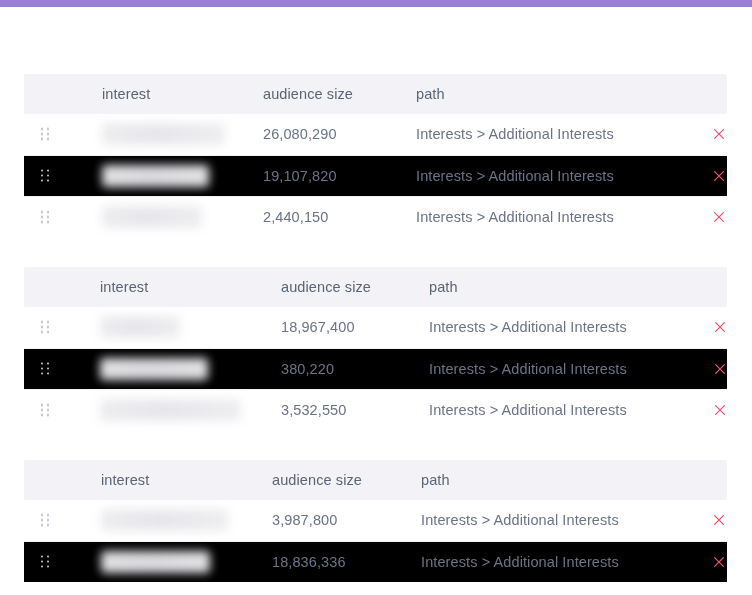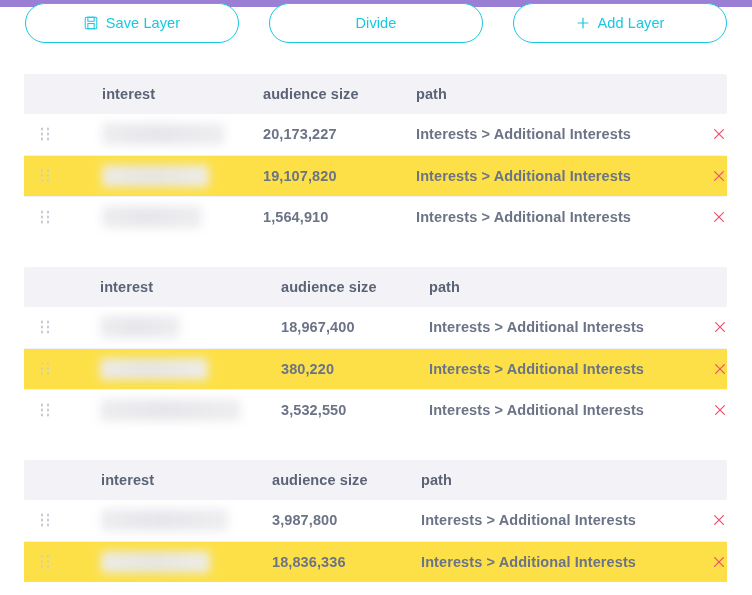--- a/index.html
+++ b/index.html
@@ -67,21 +67,20 @@
   }
   .ico svg { display: block; }
 
   
   .layer-table {
     position: absolute;
     left: 24px;
     width: 703px;
     box-sizing: border-box;
     background: #ffffff;
-    font-weight: bold;
   }
   .thead {
     background: #f2f2f7;
     height: 40px;
     position: relative;
     border-radius: 2px;
   }
   .th {
     position: absolute;
     top: 50%;
@@ -90,21 +89,21 @@
     color: #5b6475;
     letter-spacing: .1px;
     white-space: nowrap;
   }
   .trow {
     position: relative;
     height: 40.5px;
     background: #ffffff;
     border-bottom: 1px solid #f2f2f5;
   }
-  .trow.alt { background: #fde047; }
+  .trow.alt { background: #000000; }
   .trow:last-child { border-bottom: none; }
 
   .cell {
     position: absolute;
     top: 50%;
     transform: translateY(-50%);
     font-size: 14.5px;
     color: #6b7386;
     letter-spacing: .1px;
     white-space: nowrap;
@@ -166,44 +165,22 @@
   }
   .del-btn svg { display: block; }
 </style>
 </head>
 <body>
 
 <div class="top-accent"></div>
 
 <div class="toolbar">
 
-  <div class="pill-btn btn-save">
-    <span class="ico">
-      <svg width="14" height="14" viewBox="0 0 16 16" fill="none" stroke="#18c8e0" stroke-width="1.2">
-        <rect x="1.4" y="1.4" width="13.2" height="13.2" rx="1.4"></rect>
-        <rect x="4.4" y="1.4" width="7.2" height="4.6"></rect>
-        <rect x="4.4" y="8.6" width="7.2" height="6"></rect>
-      </svg>
-    </span>
-    <span class="btn-label">Save Layer</span>
-  </div>
-
-  <div class="pill-btn btn-divide">
-    <span class="btn-label">Divide</span>
-  </div>
-
-  <div class="pill-btn btn-add">
-    <span class="ico">
-      <svg width="14" height="14" viewBox="0 0 16 16" stroke="#18c8e0" stroke-width="1.4" stroke-linecap="round">
-        <line x1="8" y1="2.4" x2="8" y2="13.6"></line>
-        <line x1="2.4" y1="8" x2="13.6" y2="8"></line>
-      </svg>
-    </span>
-    <span class="btn-label">Add Layer</span>
-  </div>
+
+
 
 </div>
 
 <div id="tables-root">
     <div class="layer-table" style="top: 74px;">
       <div class="thead">
         <div class="th" style="left: 78px;">interest</div>
         <div class="th" style="left: 239px;">audience size</div>
         <div class="th" style="left: 392px;">path</div>
       </div>
@@ -211,21 +188,21 @@
         <div class="drag-handle">
           <i></i>
           <i></i>
           <i></i>
           <i></i>
           <i></i>
           <i></i>
         </div>
         <div class="blur-chip" style="left: 78px; width: 123px;"></div>
         <div class="blur-text" style="left: 78px;"></div>
-        <div class="cell" style="left: 239px;">20,173,227</div>
+        <div class="cell" style="left: 239px;">26,080,290</div>
         <div class="cell" style="left: 392px;">Interests &gt; Additional Interests</div>
         <div class="del-btn" style="left: 686px;">
           <svg width="14" height="14" viewBox="0 0 16 16" stroke="#f2506e" stroke-width="1.5" stroke-linecap="round">
             <line x1="3" y1="3" x2="13" y2="13"></line>
             <line x1="13" y1="3" x2="3" y2="13"></line>
           </svg>
         </div>
       </div>
       <div class="trow alt">
         <div class="drag-handle">
@@ -251,21 +228,21 @@
         <div class="drag-handle">
           <i></i>
           <i></i>
           <i></i>
           <i></i>
           <i></i>
           <i></i>
         </div>
         <div class="blur-chip" style="left: 78px; width: 100px;"></div>
         <div class="blur-text" style="left: 78px;"></div>
-        <div class="cell" style="left: 239px;">1,564,910</div>
+        <div class="cell" style="left: 239px;">2,440,150</div>
         <div class="cell" style="left: 392px;">Interests &gt; Additional Interests</div>
         <div class="del-btn" style="left: 686px;">
           <svg width="14" height="14" viewBox="0 0 16 16" stroke="#f2506e" stroke-width="1.5" stroke-linecap="round">
             <line x1="3" y1="3" x2="13" y2="13"></line>
             <line x1="13" y1="3" x2="3" y2="13"></line>
           </svg>
         </div>
       </div>
     </div>
     <div class="layer-table" style="top: 267px;">

